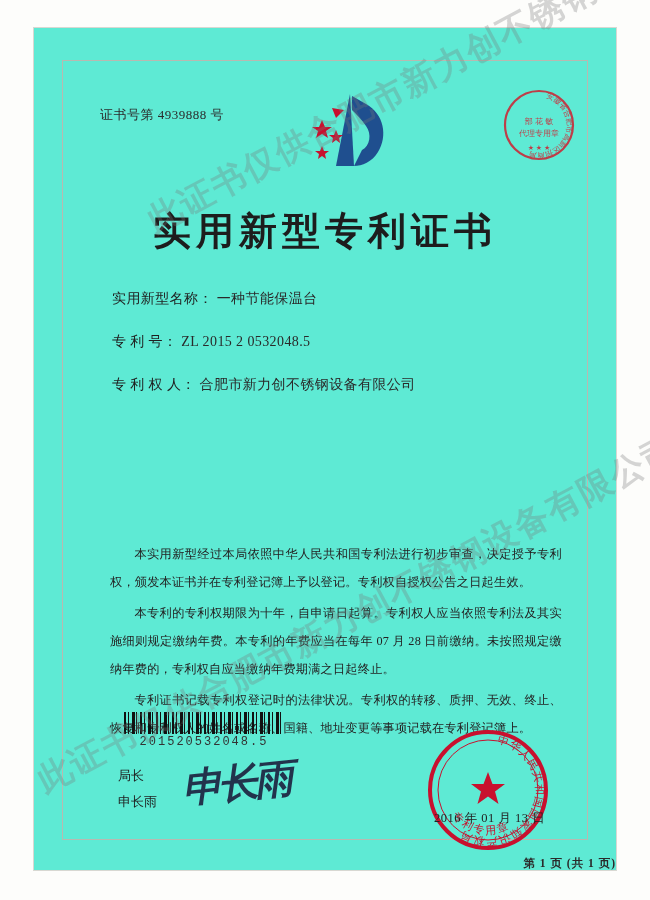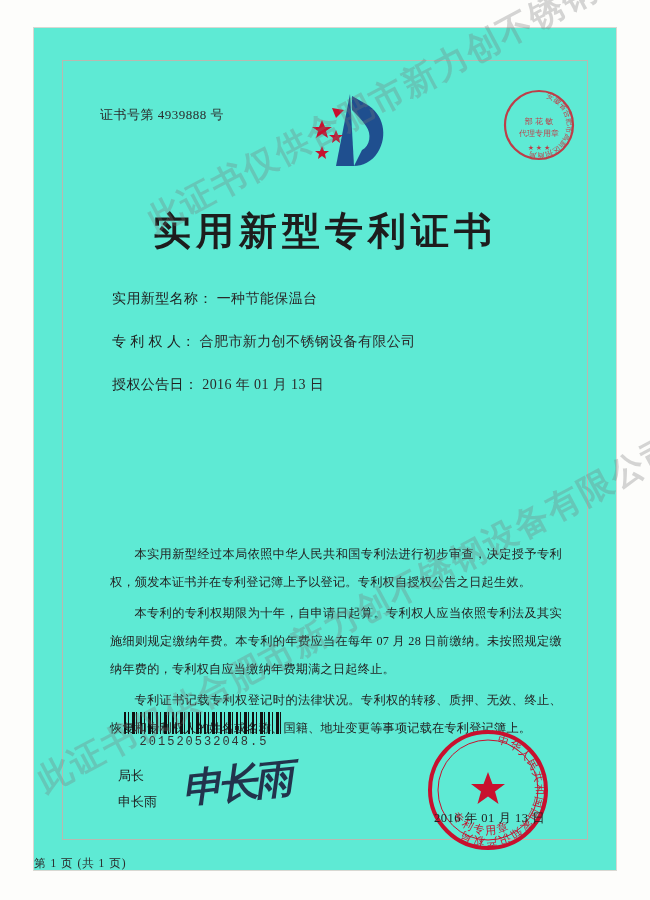--- a/index.html
+++ b/index.html
@@ -188,24 +188,25 @@
     height: 74px;
     opacity: 0.85;
   }
 
   
   .footer {
     position: absolute;
     left: 0;
     right: 0;
     top: 828px;
-    text-align: left;
+    text-align: right;
     font-size: 11.5px;
     color: #2a2a2a;
     letter-spacing: 1px;
+    font-weight: bold;
   }
 
   
   .wm {
     position: absolute;
     color: rgba(120,120,120,0.30);
     font-size: 34px;
     font-weight: bold;
     white-space: nowrap;
     letter-spacing: 2px;
@@ -259,26 +260,26 @@
     </div>
 
     <div class="title">实用新型专利证书</div>
 
     <div class="fields">
       <div class="field-row">
         <span class="field-label">实用新型名称：</span>
         <span class="field-value">一种节能保温台</span>
       </div>
       <div class="field-row">
+        <span class="field-label">专 利 号：</span>
+        <span class="field-value">ZL 2015 2 0532048.5</span>
+      </div>
+      <div class="field-row">
         <span class="field-label">专 利 权 人：</span>
         <span class="field-value">合肥市新力创不锈钢设备有限公司</span>
-      </div>
-      <div class="field-row">
-        <span class="field-label">授权公告日：</span>
-        <span class="field-value">2016 年 01 月 13 日</span>
       </div>
     </div>
 
     <div class="body-text">
       <p>本实用新型经过本局依照中华人民共和国专利法进行初步审查，决定授予专利权，颁发本证书并在专利登记簿上予以登记。专利权自授权公告之日起生效。</p>
       <p>本专利的专利权期限为十年，自申请日起算。专利权人应当依照专利法及其实施细则规定缴纳年费。本专利的年费应当在每年 07 月 28 日前缴纳。未按照规定缴纳年费的，专利权自应当缴纳年费期满之日起终止。</p>
       <p>专利证书记载专利权登记时的法律状况。专利权的转移、质押、无效、终止、恢复和专利权人的姓名或名称、国籍、地址变更等事项记载在专利登记簿上。</p>
     </div>
 
     <div class="barcode">

